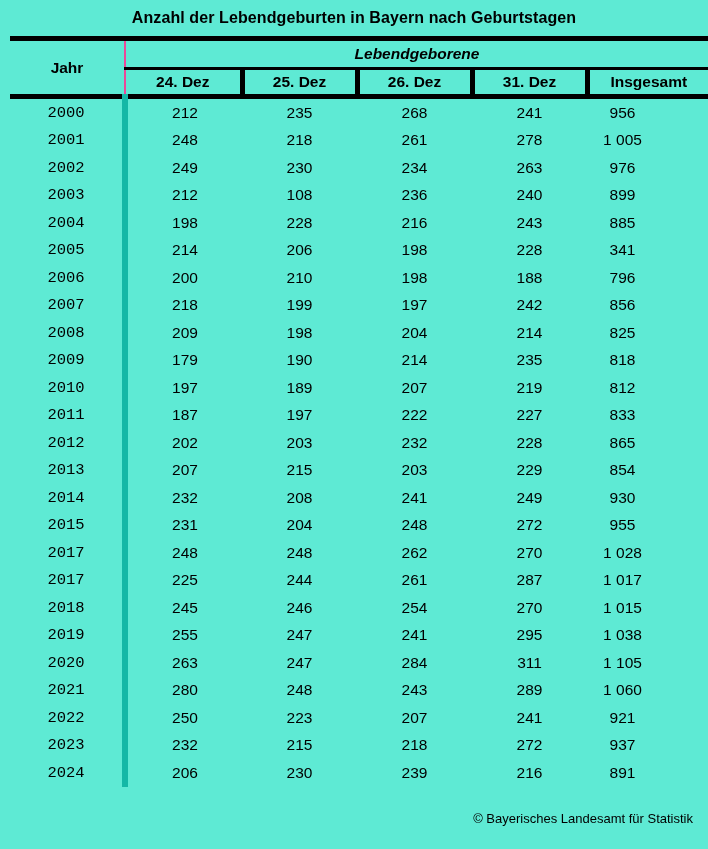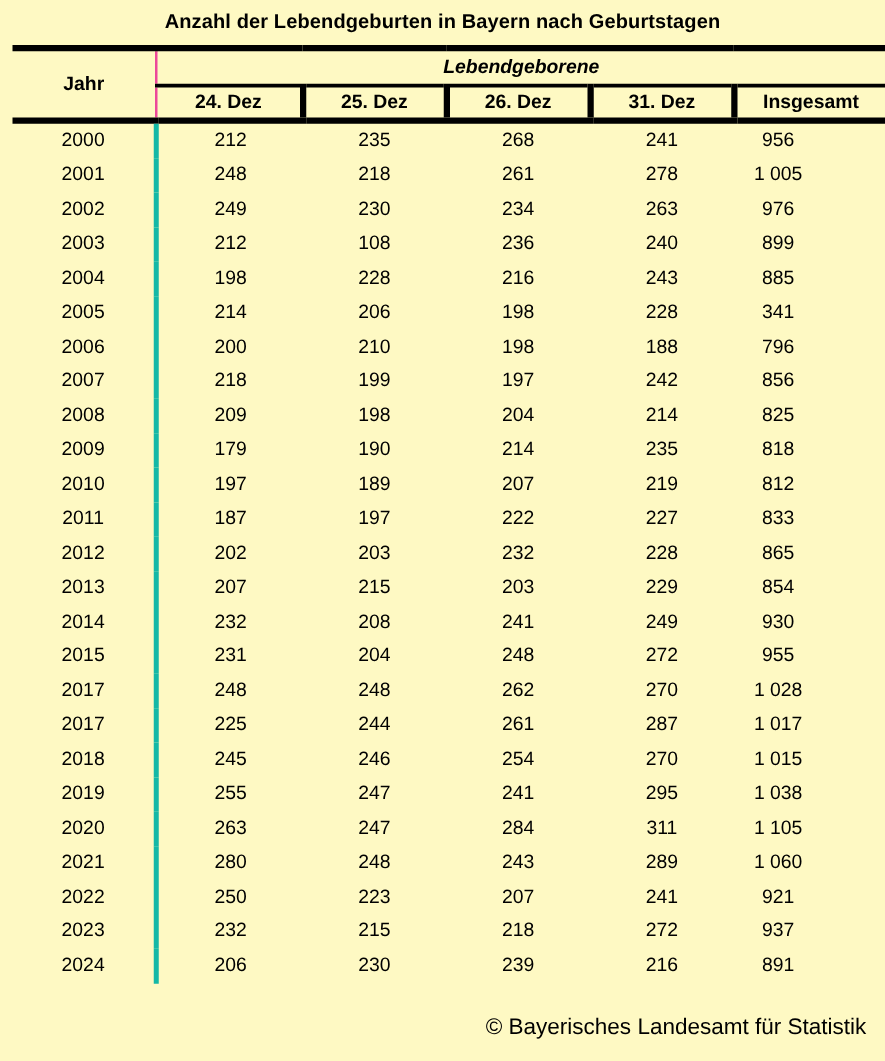--- a/index.html
+++ b/index.html
@@ -6,21 +6,21 @@
     margin: 0;
     padding: 0;
     background: #ffffff;
     color: #000000;
     font-family: "Liberation Sans", sans-serif;
   }
   .page {
     position: relative;
     width: 708px;
     height: 849px;
-    background: #fef9c3;
+    background: #5eead4;
     overflow: hidden;
   }
   .title {
     padding-top: 8px;
     height: 20px;
     line-height: 20px;
     text-align: center;
     font-size: 16px;
     font-weight: bold;
     letter-spacing: 0.1px;
@@ -57,30 +57,31 @@
     font-weight: bold;
   }
   th.th-sub + th.th-sub {
     border-left: 5px solid #000;
   }
   tbody td {
     height: 27.5px;
     font-weight: normal;
   }
   tbody td.c-year {
-    border-right: 4px solid #14b8a6;
+    border-right: 6px solid #14b8a6;
+    font-family: Liberation Mono, monospace;
   }
   tbody td.c-total {
     text-align: center;
     padding-right: 50px;
   }
   .footer {
     margin: 24px 15px 0 0;
     text-align: right;
-    font-size: 18px;
+    font-size: 13px;
   }
 </style>
 </head>
 <body>
 
 <div class="page">
 
   <div class="title">Anzahl der Lebendgeburten in Bayern nach Geburtstagen</div>
 
   <table class="births">

